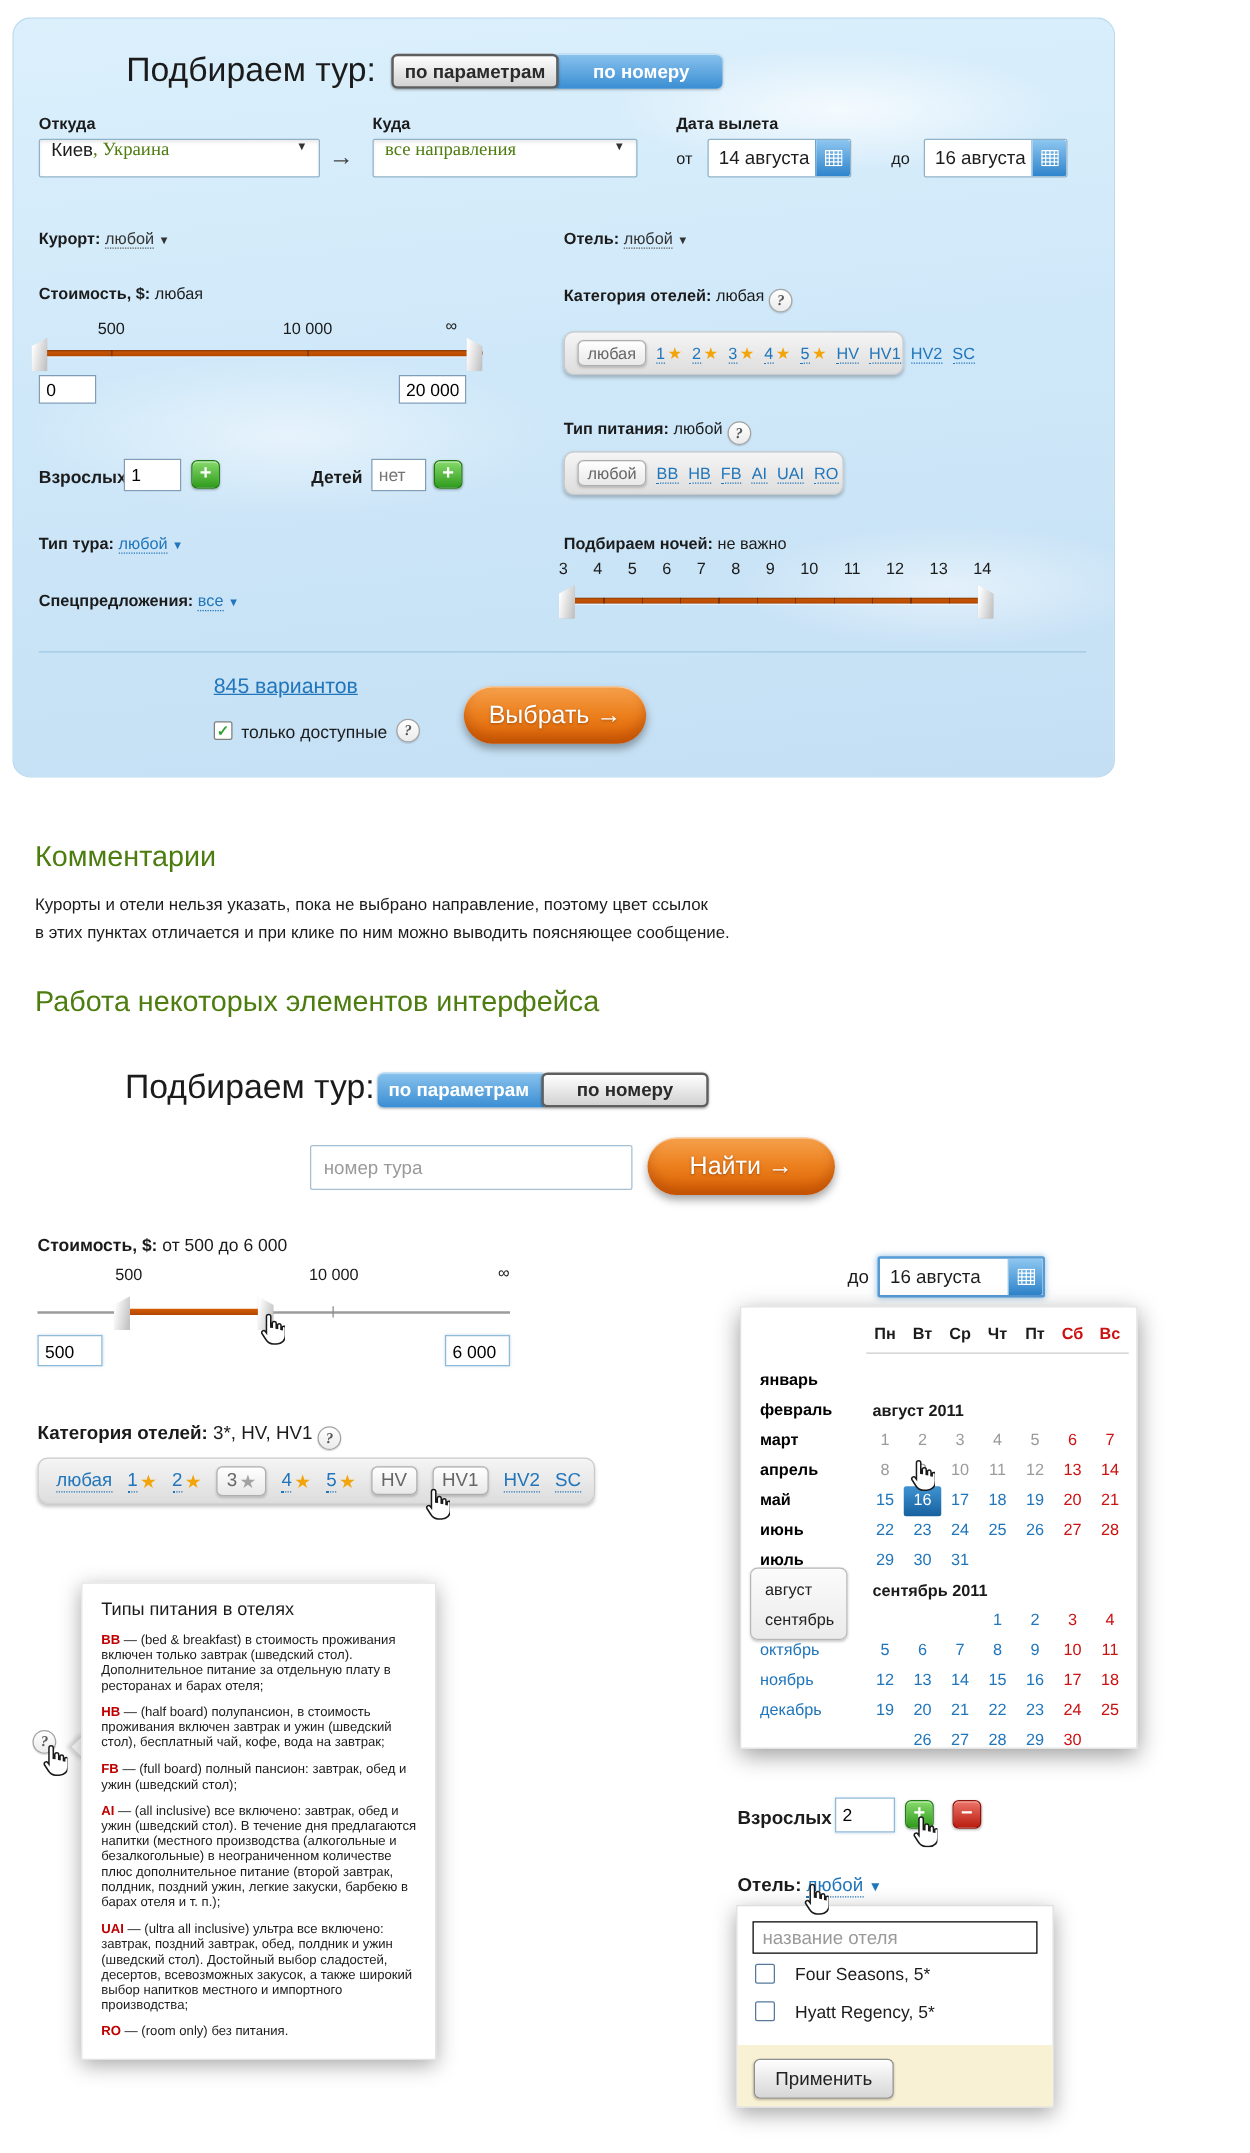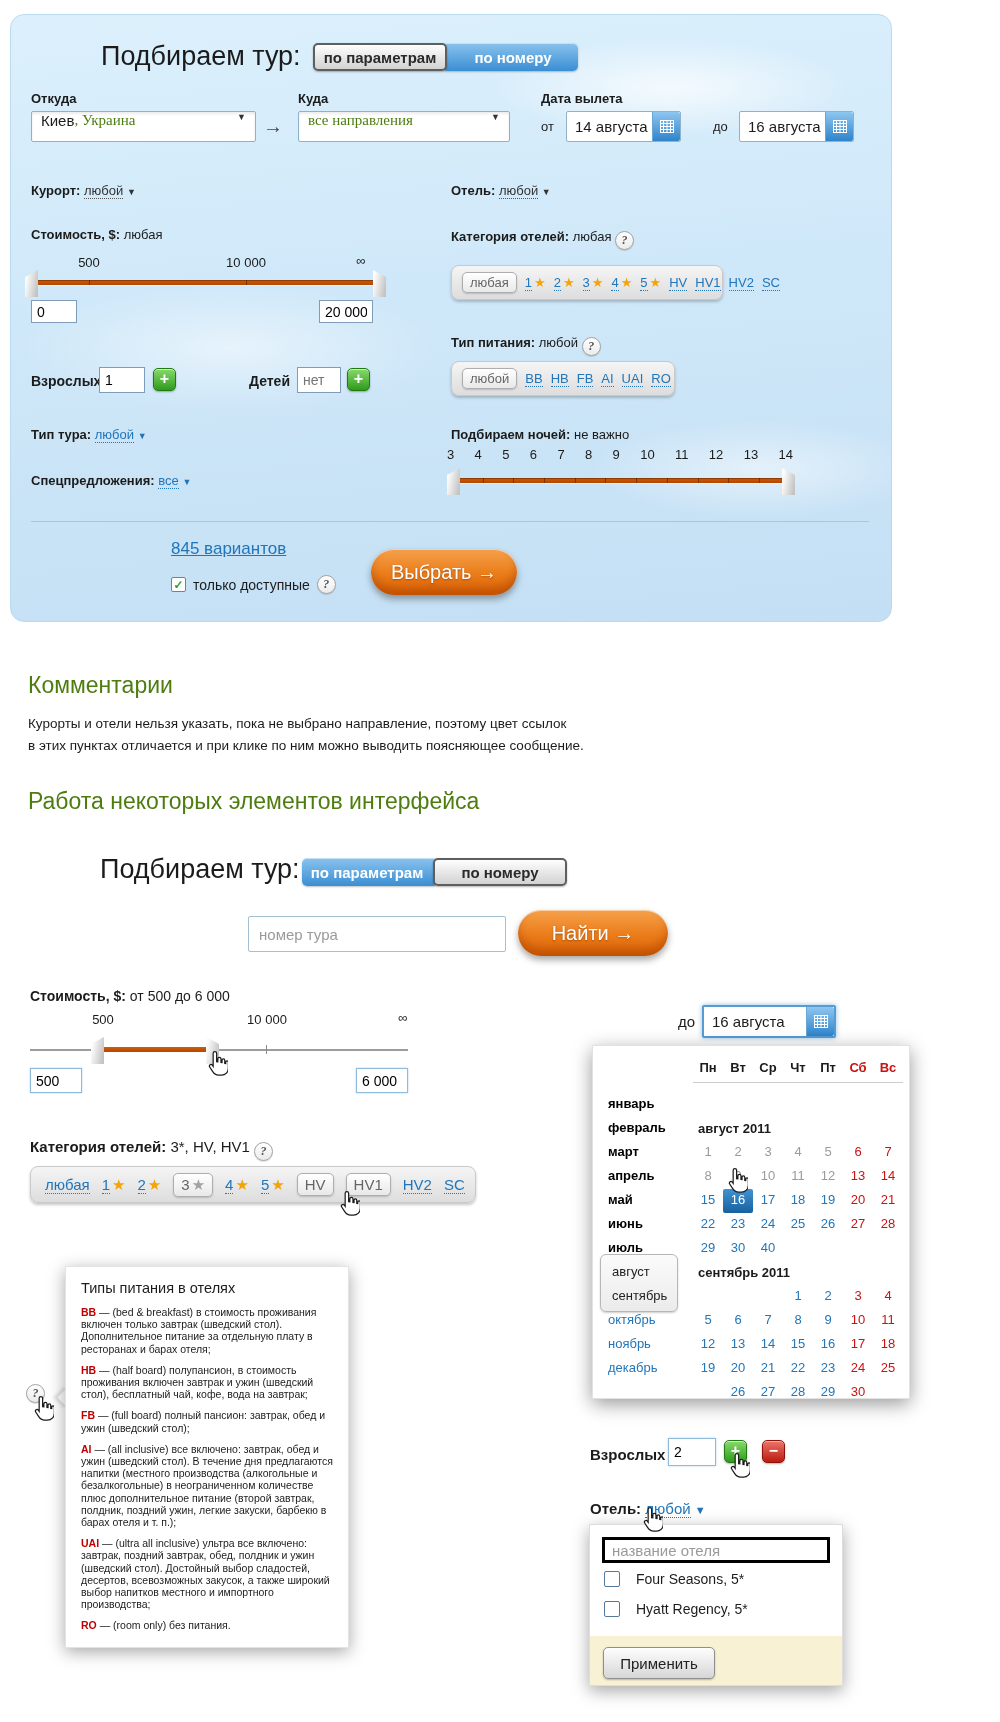--- a/index.html
+++ b/index.html
@@ -100,21 +100,21 @@
   .month-box{border:1px solid #b7b7b7;border-radius:6px;background:linear-gradient(#fbfbfb,#ebebeb);box-shadow:0 1px 2px rgba(0,0,0,.2);}
   .cal-gtitle{height:24px;line-height:24px;font-size:13px;font-weight:bold;color:#1b1b1b;padding-left:5px;}
   .cal-row{height:24px;display:flex;}
   .cal-day{width:30px;text-align:center;font-size:13px;line-height:22px;}
   .cal-day.dim{color:#9b9b9b;}
   .cal-day.av{color:#2176bb;cursor:pointer;}
   .cal-day.we{color:#cc1111;}
   .cal-day.sel{background:linear-gradient(#3f93d2,#17619f);color:#fff;border-radius:2px;cursor:pointer;}
 
   .dd{background:#fff;border:1px solid #ddd;box-shadow:0 5px 16px rgba(0,0,0,.35);}
-  .dd-input{border:3px solid #000000;height:26px;box-sizing:border-box;font-size:15px;padding:0 7px;width:228px;color:#333;}
+  .dd-input{border:1px solid #000000;height:26px;box-sizing:border-box;font-size:15px;padding:0 7px;width:228px;color:#333;}
   .dd-input::placeholder{color:#9a9a9a;}
   .dd-row{display:flex;align-items:center;gap:16px;font-size:14px;}
   .dd-foot{background:#f8f1d3;}
   .apply-btn{background:linear-gradient(#fefefe,#d6d6d6);border:1px solid #8f8f8f;border-radius:5px;font-size:15px;color:#222;box-shadow:0 1px 2px rgba(0,0,0,.25);display:flex;align-items:center;justify-content:center;cursor:pointer;}
 
   .cursor{position:absolute;z-index:60;pointer-events:none;}
   .b14{font-size:14px;font-weight:bold;}
   .f15{font-size:15px;}
 </style>
 </head>
@@ -429,21 +429,21 @@
           <span class="cal-day av">23</span>
           <span class="cal-day av">24</span>
           <span class="cal-day av">25</span>
           <span class="cal-day av">26</span>
           <span class="cal-day we">27</span>
           <span class="cal-day we">28</span>
         </div>
         <div class="cal-row">
           <span class="cal-day av">29</span>
           <span class="cal-day av">30</span>
-          <span class="cal-day av">40</span>
+          <span class="cal-day av">31</span>
           <span class="cal-day empty"></span>
           <span class="cal-day empty"></span>
           <span class="cal-day empty"></span>
           <span class="cal-day empty"></span>
         </div>
         <div class="cal-gtitle">сентябрь 2011</div>
         <div class="cal-row">
           <span class="cal-day empty"></span>
           <span class="cal-day empty"></span>
           <span class="cal-day empty"></span>

